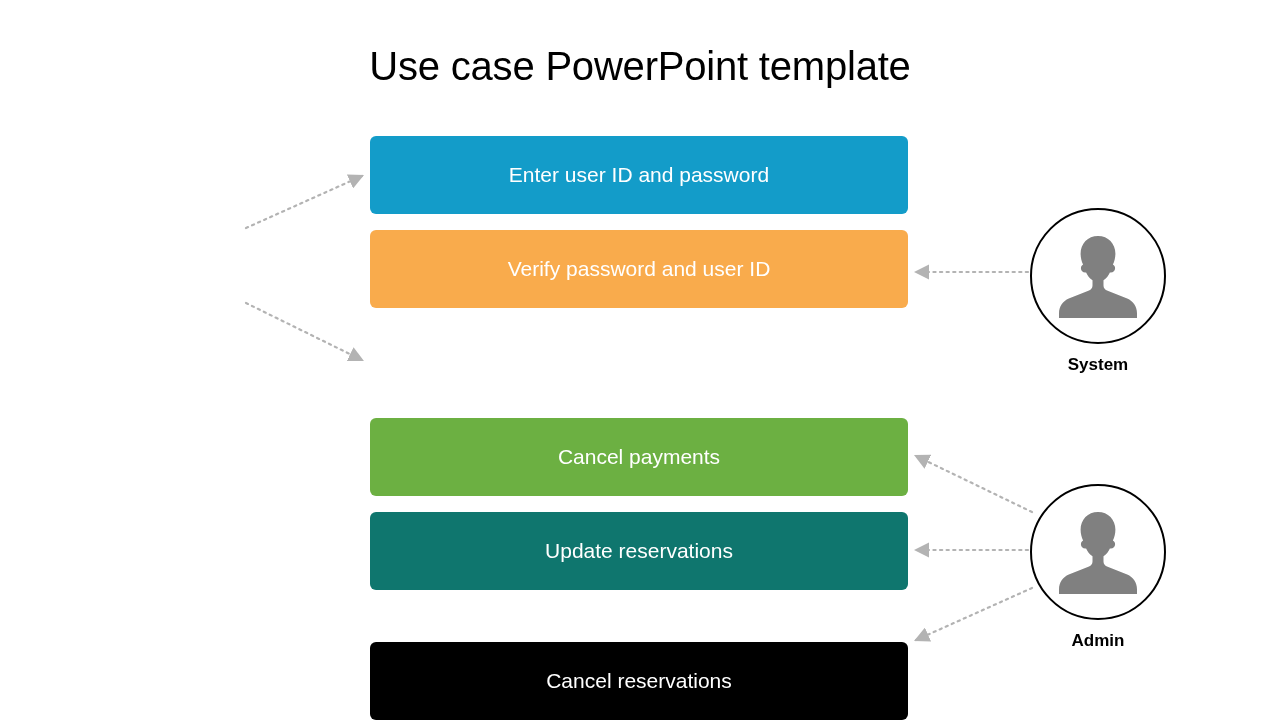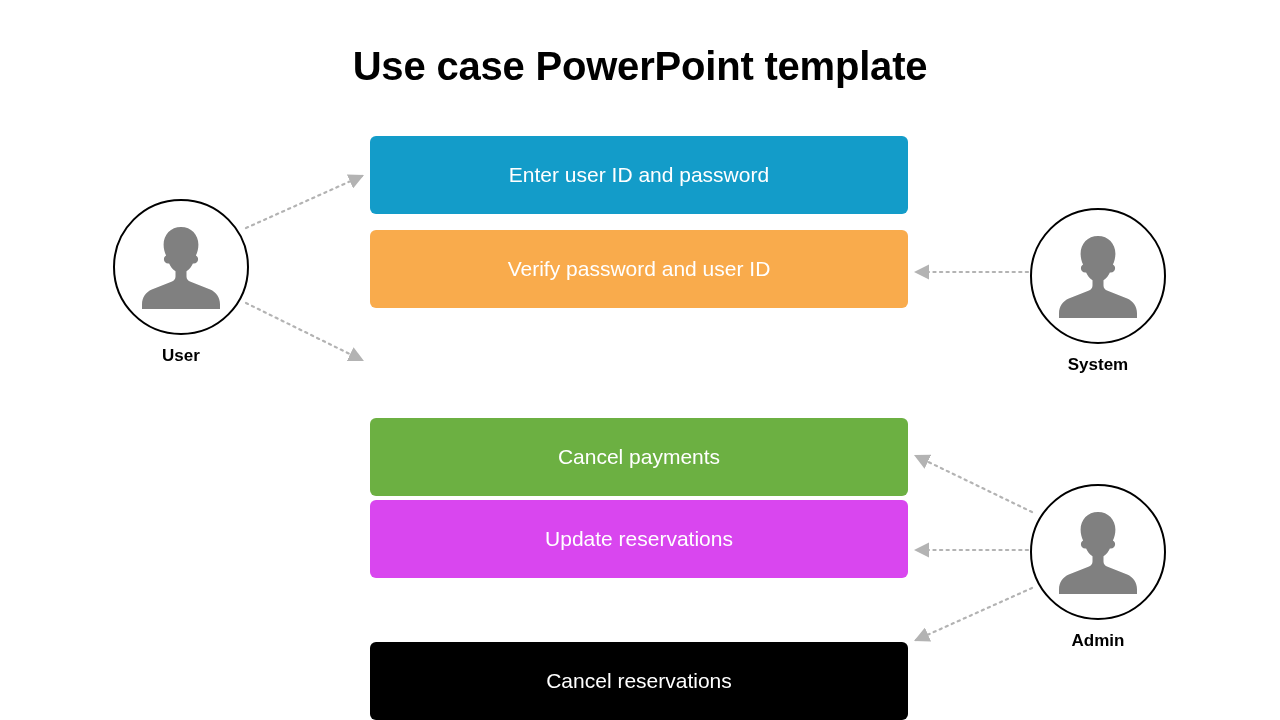--- a/index.html
+++ b/index.html
@@ -24,21 +24,21 @@
   }
 
   
   #slide-title {
     position: absolute;
     left: 0;
     top: 42px;
     width: 1280px;
     text-align: center;
     font-size: 40px;
-    font-weight: bold;
+    font-weight: normal;
     color: #000000;
     letter-spacing: -0.2px;
     line-height: 48px;
     white-space: nowrap;
   }
 
   
   #connectors {
     position: absolute;
     left: 0;
@@ -131,42 +131,28 @@
 
   <div class="usecase-bar" style="top:136px;background:#139cc9">
     <span class="usecase-label">Enter user ID and password</span>
   </div>
 
 
   <div class="usecase-bar" style="top:418px;background:#6cb042">
     <span class="usecase-label">Cancel payments</span>
   </div>
 
-  <div class="usecase-bar" style="top:500px;background:#d946ef">
+  <div class="usecase-bar" style="top:512px;background:#0f766e">
     <span class="usecase-label">Update reservations</span>
   </div>
 
   <div class="usecase-bar" style="top:642px;background:#000000">
     <span class="usecase-label">Cancel reservations</span>
   </div>
 
-  <div class="actor" style="left:111px; top:199px;">
-    <div class="actor-circle">
-      <svg class="actor-avatar" width="104" height="104" viewBox="0 0 104 104" xmlns="http://www.w3.org/2000/svg">
-        <path fill="#808080" d="M52 12c-10.2 0-17.4 7.6-17.4 17.6 0 4 0.9 7.8 2.5 10.9
-                 -1.3 0.7-2.2 2.1-2.2 3.7 0 2.4 1.9 4.4 4.3 4.4 0.3 0 0.6 0 0.9-0.1
-                 1.4 3.3 3.6 6.1 6.4 7.8v5.1c0 2.3-1.4 4.3-3.5 5.1L22.8 74.6
-                 C16.9 77 13 82.8 13 89.2V94h78v-4.8c0-6.4-3.9-12.2-9.8-14.6
-                 L61 66.5c-2.1-0.8-3.5-2.8-3.5-5.1v-5.1c2.8-1.7 5-4.5 6.4-7.8
-                 0.3 0.1 0.6 0.1 0.9 0.1 2.4 0 4.3-2 4.3-4.4 0-1.6-0.9-3-2.2-3.7
-                 1.6-3.1 2.5-6.9 2.5-10.9C69.4 19.6 62.2 12 52 12z"></path>
-      </svg>
-    </div>
-    <div class="actor-label">User</div>
-  </div>
 
   <div class="actor" style="left:1028px; top:208px;text-align:center;">
     <div class="actor-circle">
       <svg class="actor-avatar" width="104" height="104" viewBox="0 0 104 104" xmlns="http://www.w3.org/2000/svg">
         <path fill="#808080" d="M52 12c-10.2 0-17.4 7.6-17.4 17.6 0 4 0.9 7.8 2.5 10.9
                  -1.3 0.7-2.2 2.1-2.2 3.7 0 2.4 1.9 4.4 4.3 4.4 0.3 0 0.6 0 0.9-0.1
                  1.4 3.3 3.6 6.1 6.4 7.8v5.1c0 2.3-1.4 4.3-3.5 5.1L22.8 74.6
                  C16.9 77 13 82.8 13 89.2V94h78v-4.8c0-6.4-3.9-12.2-9.8-14.6
                  L61 66.5c-2.1-0.8-3.5-2.8-3.5-5.1v-5.1c2.8-1.7 5-4.5 6.4-7.8
                  0.3 0.1 0.6 0.1 0.9 0.1 2.4 0 4.3-2 4.3-4.4 0-1.6-0.9-3-2.2-3.7

